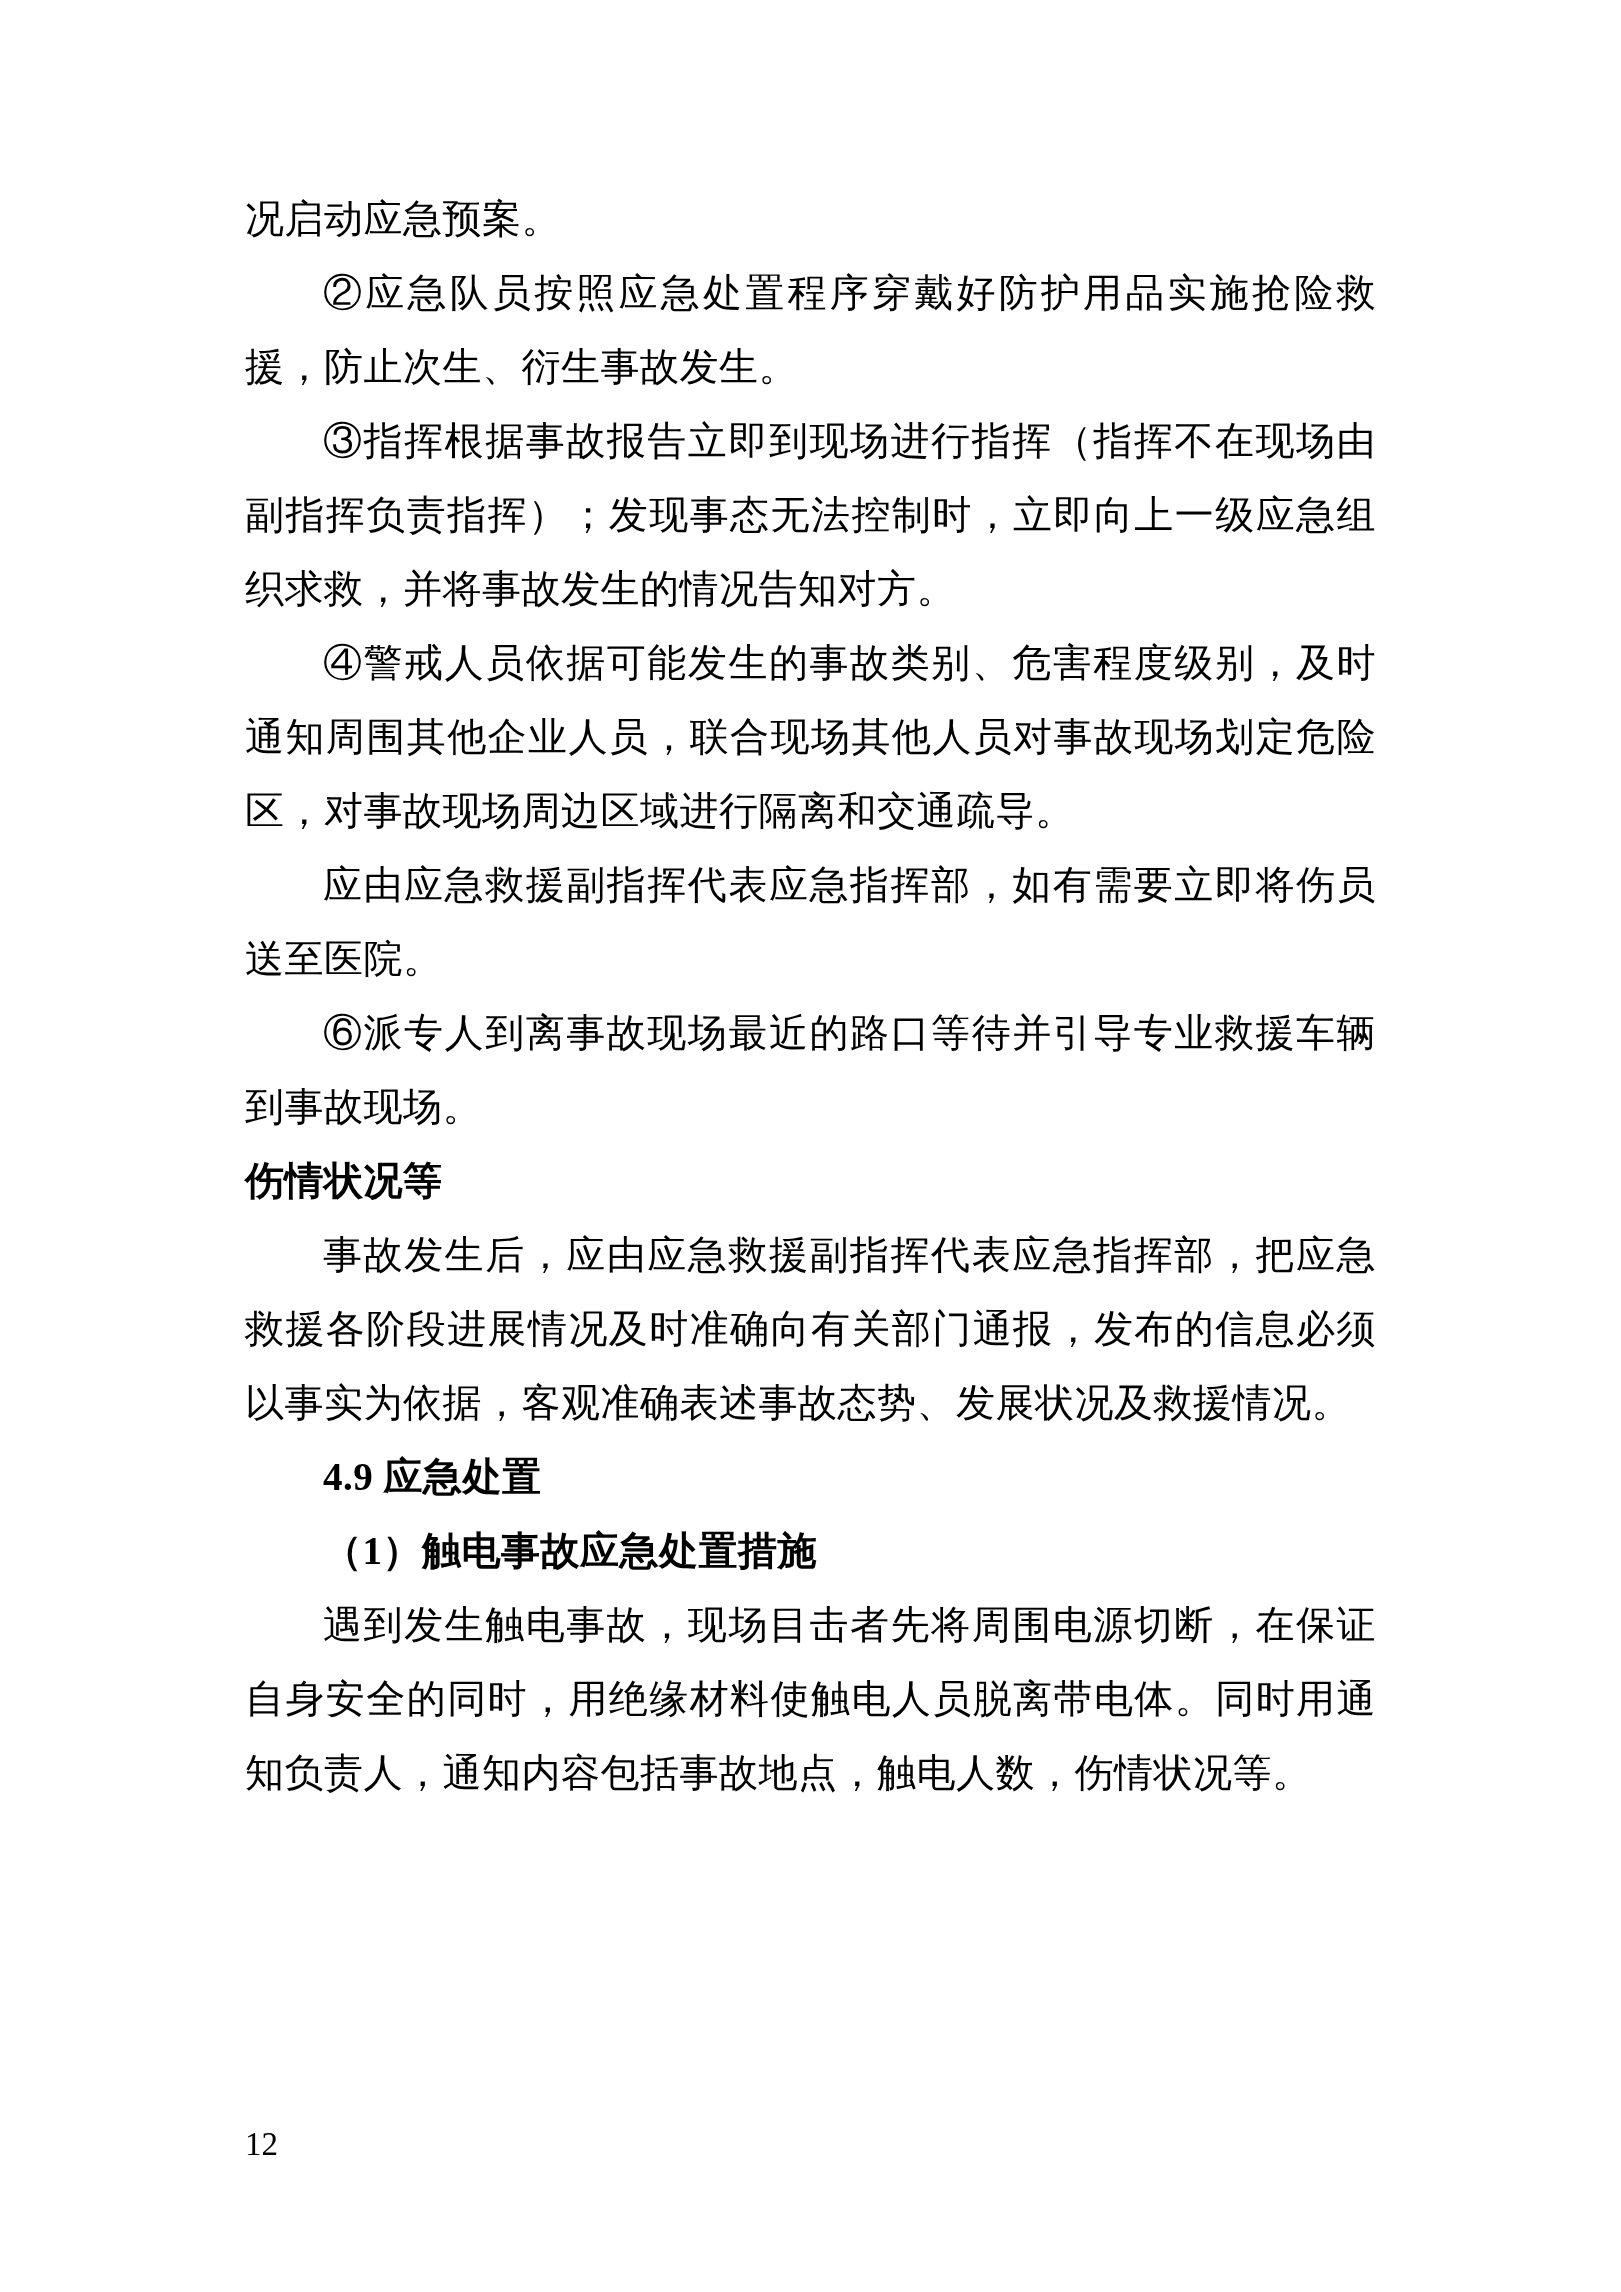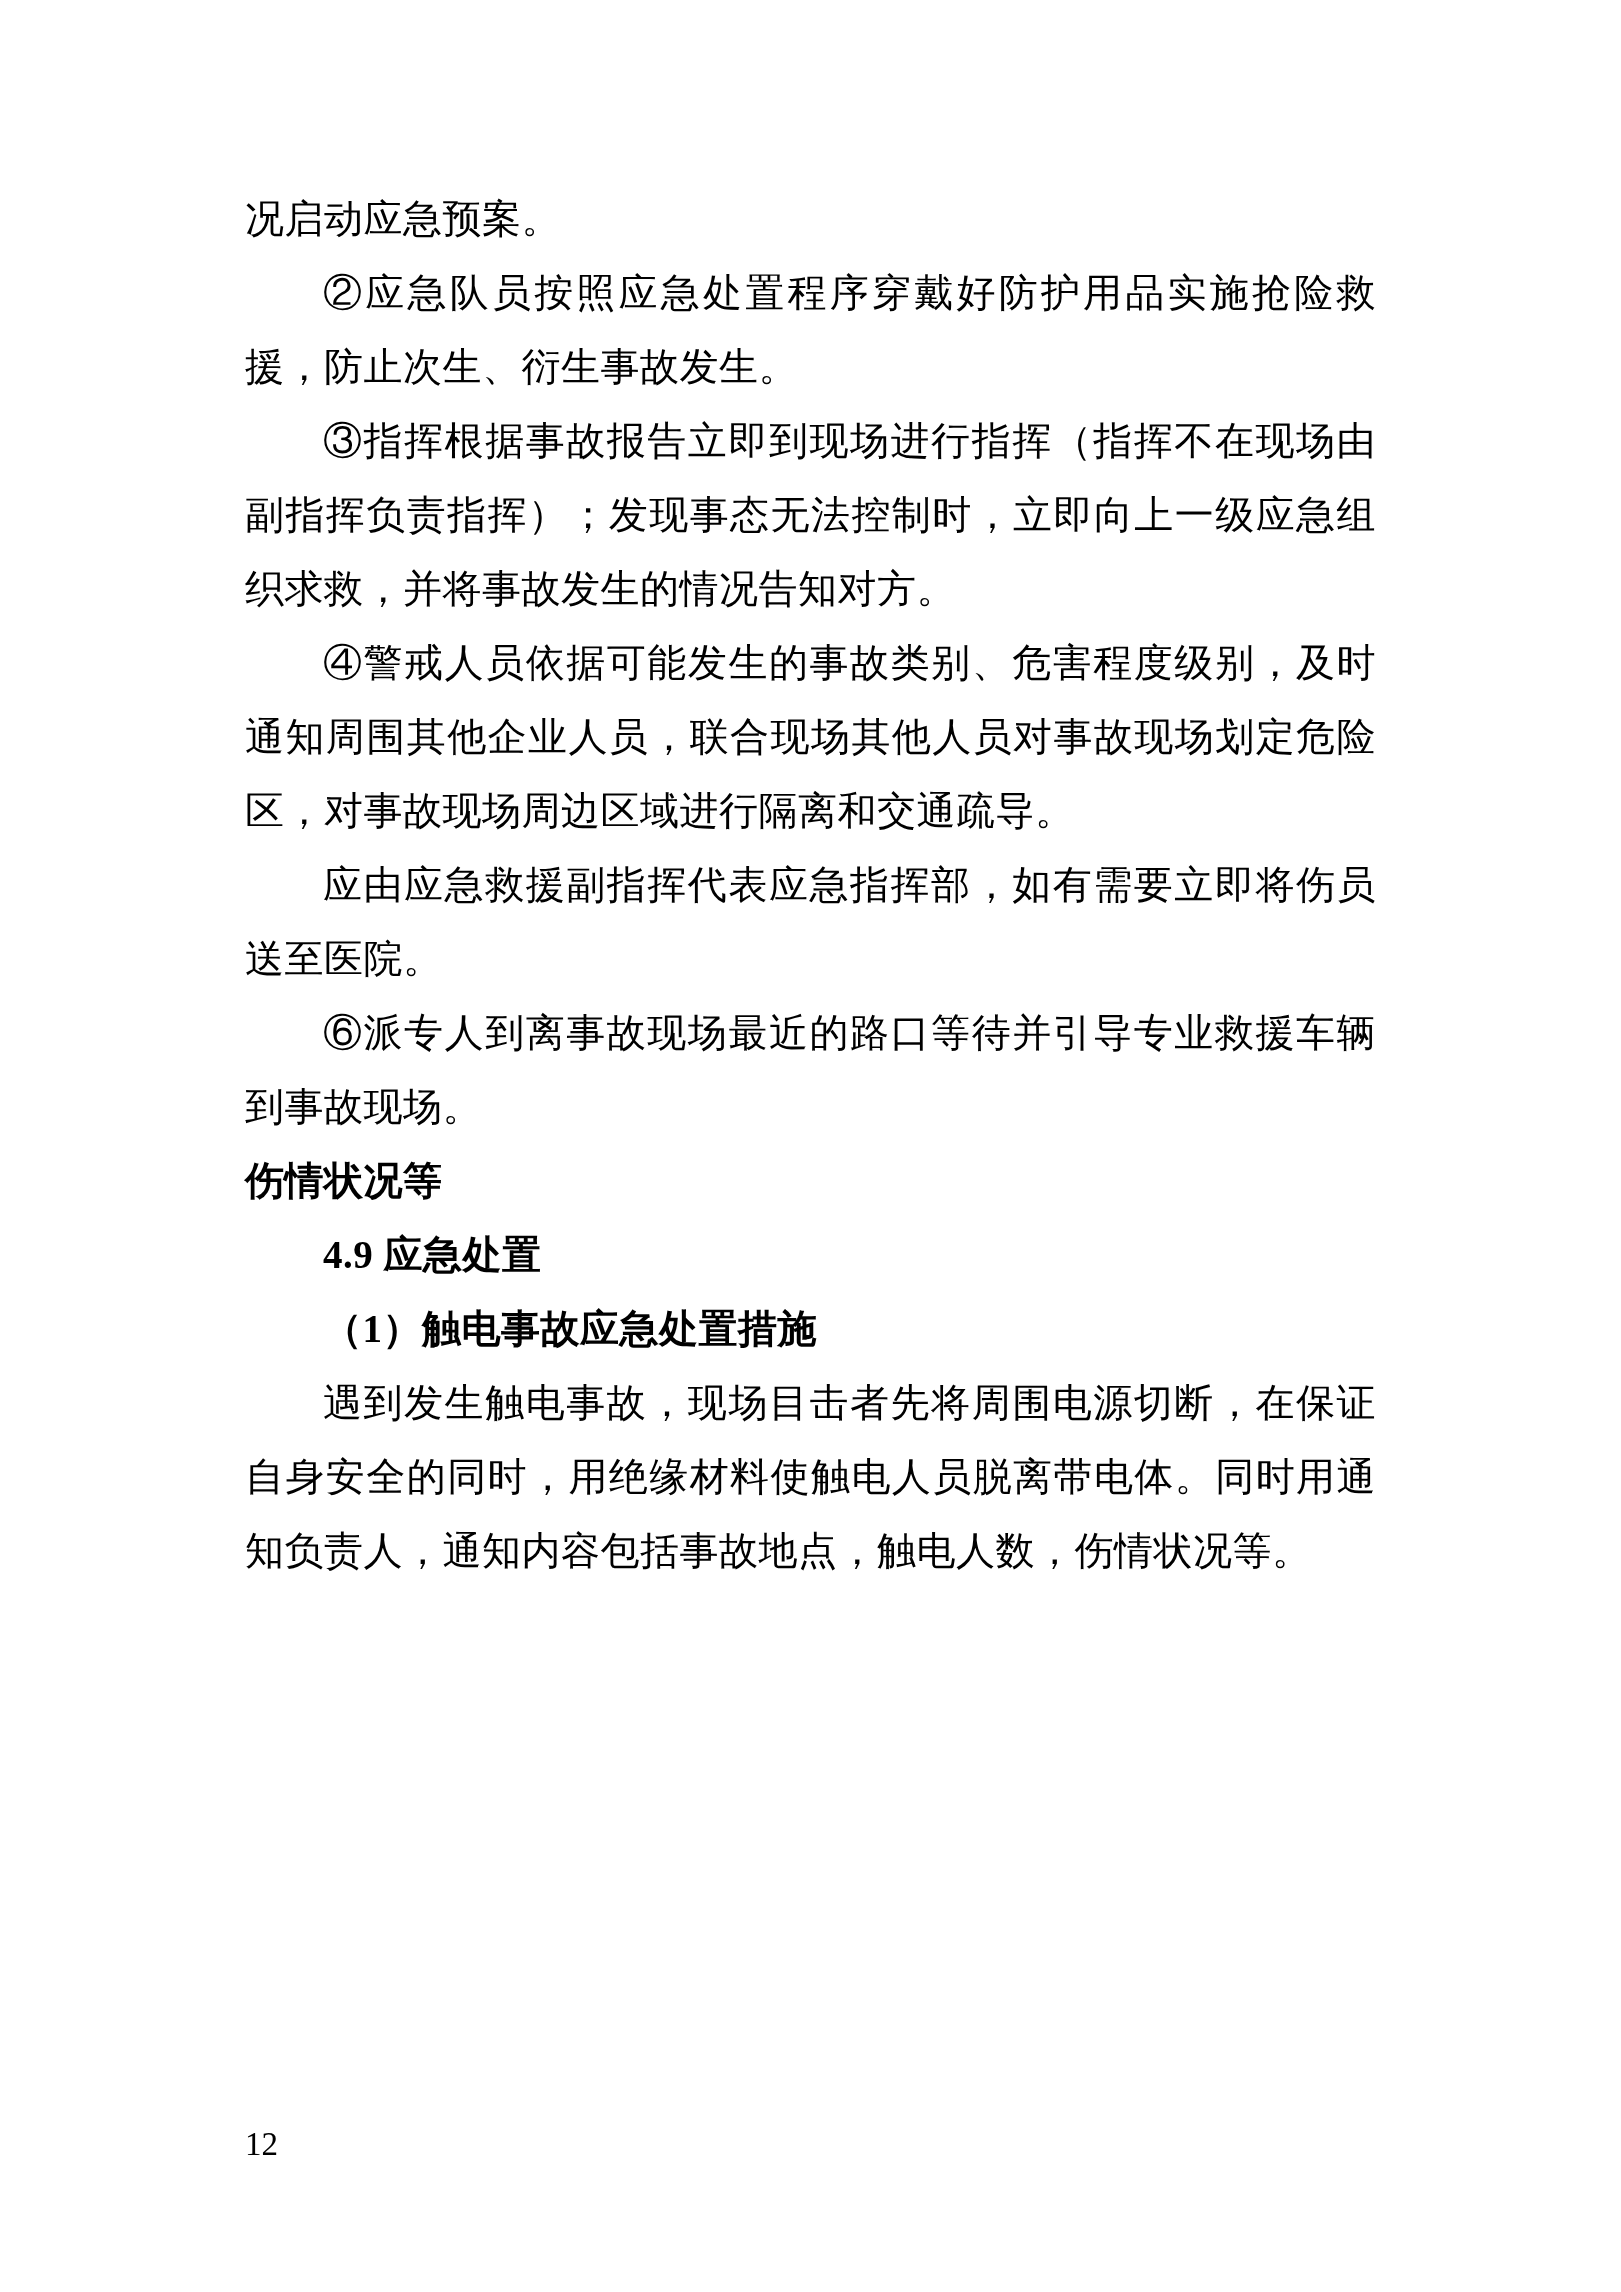--- a/index.html
+++ b/index.html
@@ -64,19 +64,20 @@
 
 <div class="page">
   <div class="content">
     <p class="plain">况启动应急预案。</p>
     <p class="indent">②应急队员按照应急处置程序穿戴好防护用品实施抢险救援，防止次生、衍生事故发生。</p>
     <p class="indent">③指挥根据事故报告立即到现场进行指挥（指挥不在现场由副指挥负责指挥）；发现事态无法控制时，立即向上一级应急组织求救，并将事故发生的情况告知对方。</p>
     <p class="indent">④警戒人员依据可能发生的事故类别、危害程度级别，及时通知周围其他企业人员，联合现场其他人员对事故现场划定危险区，对事故现场周边区域进行隔离和交通疏导。</p>
     <p class="indent">应由应急救援副指挥代表应急指挥部，如有需要立即将伤员送至医院。</p>
     <p class="indent">⑥派专人到离事故现场最近的路口等待并引导专业救援车辆到事故现场。</p>
     <p class="heading">伤情状况等</p>
+    <p class="indent">事故发生后，应由应急救援副指挥代表应急指挥部，把应急救援各阶段进展情况及时准确向有关部门通报，发布的信息必须以事实为依据，客观准确表述事故态势、发展状况及救援情况。</p>
     <p class="heading-indent">4.9 应急处置</p>
     <p class="heading-indent">（1）触电事故应急处置措施</p>
     <p class="indent">遇到发生触电事故，现场目击者先将周围电源切断，在保证自身安全的同时，用绝缘材料使触电人员脱离带电体。同时用通知负责人，通知内容包括事故地点，触电人数，伤情状况等。</p>
   </div>
   <div class="footer">12</div>
 </div>
 
 
 </body></html>

